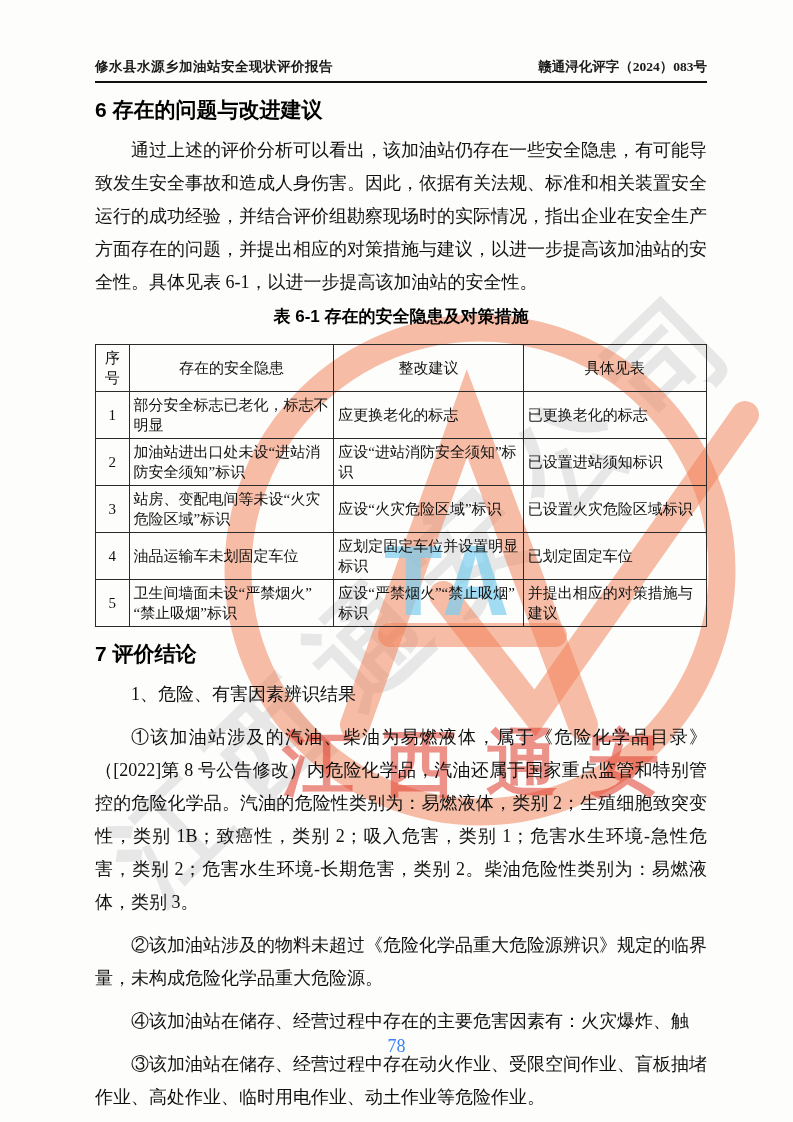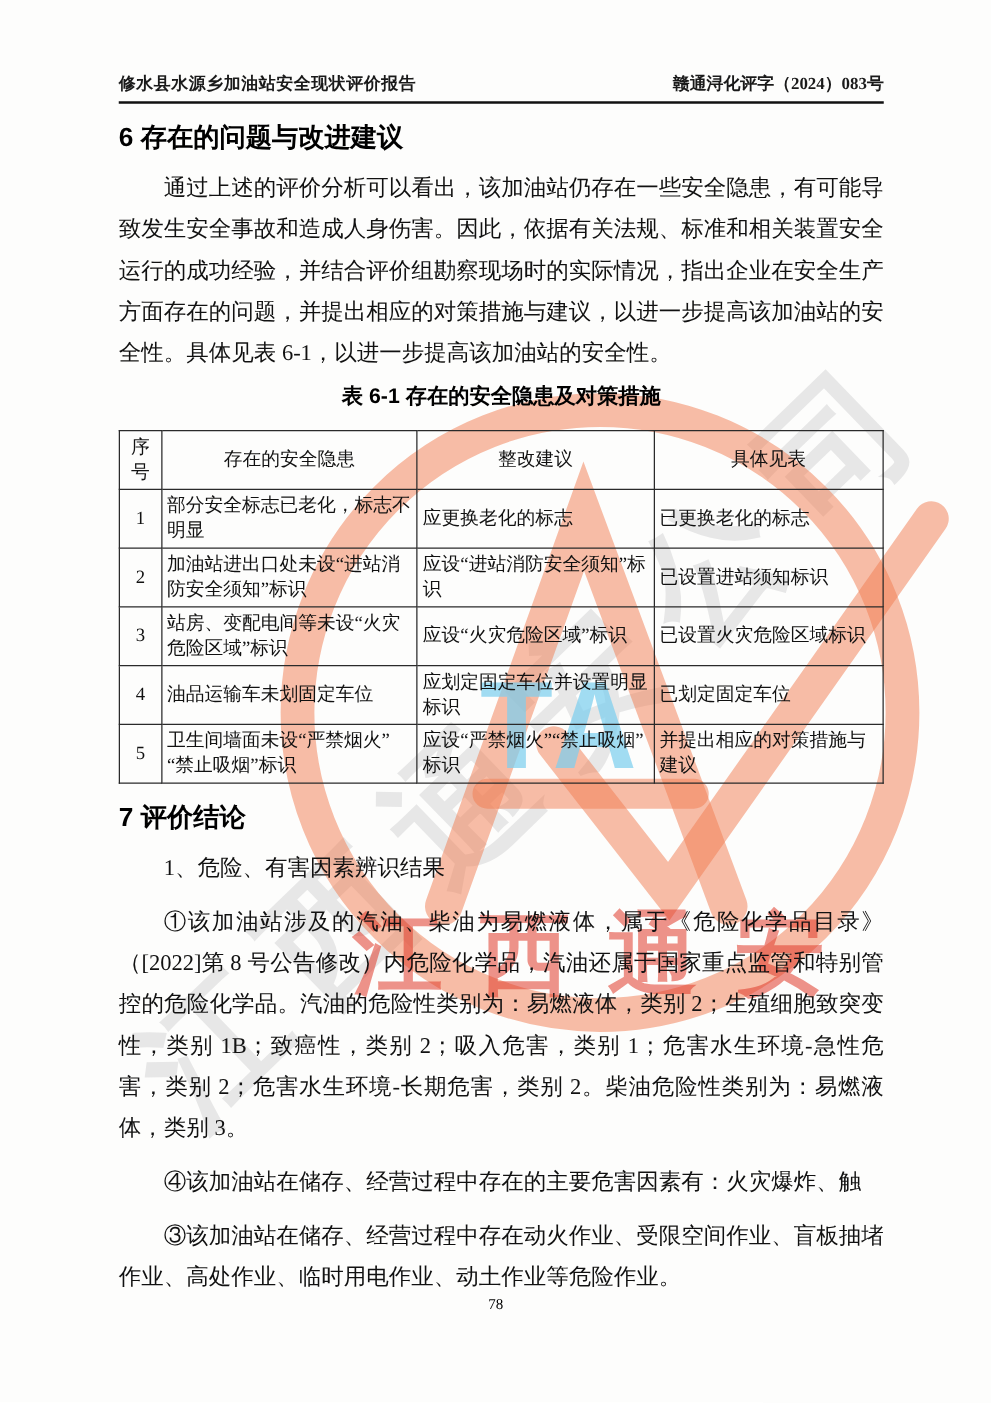--- a/index.html
+++ b/index.html
@@ -64,21 +64,21 @@
   }
   table.hazard th, table.hazard td {
     border:1.6px solid #2a2a2a; padding:3px 4px; vertical-align:middle;
     background:transparent;
   }
   table.hazard th { font-weight:normal; text-align:center; height:30px; }
   td.num { text-align:center; }
   .col-num { width:5.5%; } .col-haz { width:33.5%; } .col-sug { width:31%; } .col-sta { width:30%; }
   .footer {
     position:absolute; z-index:2; left:0; right:0; top:1036px;
-    text-align:center; font-size:12px; color:#000000;
+    text-align:center; font-size:18px; color:#3b82f6;
   }
 </style>
 </head>
 <body>
 
 <div class="page">
 
   <div class="wm-layer">
     <div class="wm-gray">江西通安公司</div>
     <svg class="stamp-svg" width="580" height="570" viewBox="0 0 580 570">
@@ -150,20 +150,21 @@
         <td>应设“严禁烟火”“禁止吸烟”标识</td>
         <td>并提出相应的对策措施与建议</td>
       </tr>
     </tbody>
       </table>
 
     <h1 class="sec7">7 评价结论</h1>
 
     <p class="para">1、危险、有害因素辨识结果</p>
     <p class="para">①该加油站涉及的汽油、柴油为易燃液体，属于《危险化学品目录》（[2022]第 8 号公告修改）内危险化学品，汽油还属于国家重点监管和特别管控的危险化学品。汽油的危险性类别为：易燃液体，类别 2；生殖细胞致突变性，类别 1B；致癌性，类别 2；吸入危害，类别 1；危害水生环境-急性危害，类别 2；危害水生环境-长期危害，类别 2。柴油危险性类别为：易燃液体，类别 3。</p>
+    <p class="para">②该加油站涉及的物料未超过《危险化学品重大危险源辨识》规定的临界量，未构成危险化学品重大危险源。</p>
     <p class="para">④该加油站在储存、经营过程中存在的主要危害因素有：火灾爆炸、触</p>
     <p class="para">③该加油站在储存、经营过程中存在动火作业、受限空间作业、盲板抽堵作业、高处作业、临时用电作业、动土作业等危险作业。</p>
 
   </div>
 
   <div class="footer">78</div>
 
 </div>
 
 </body></html>

